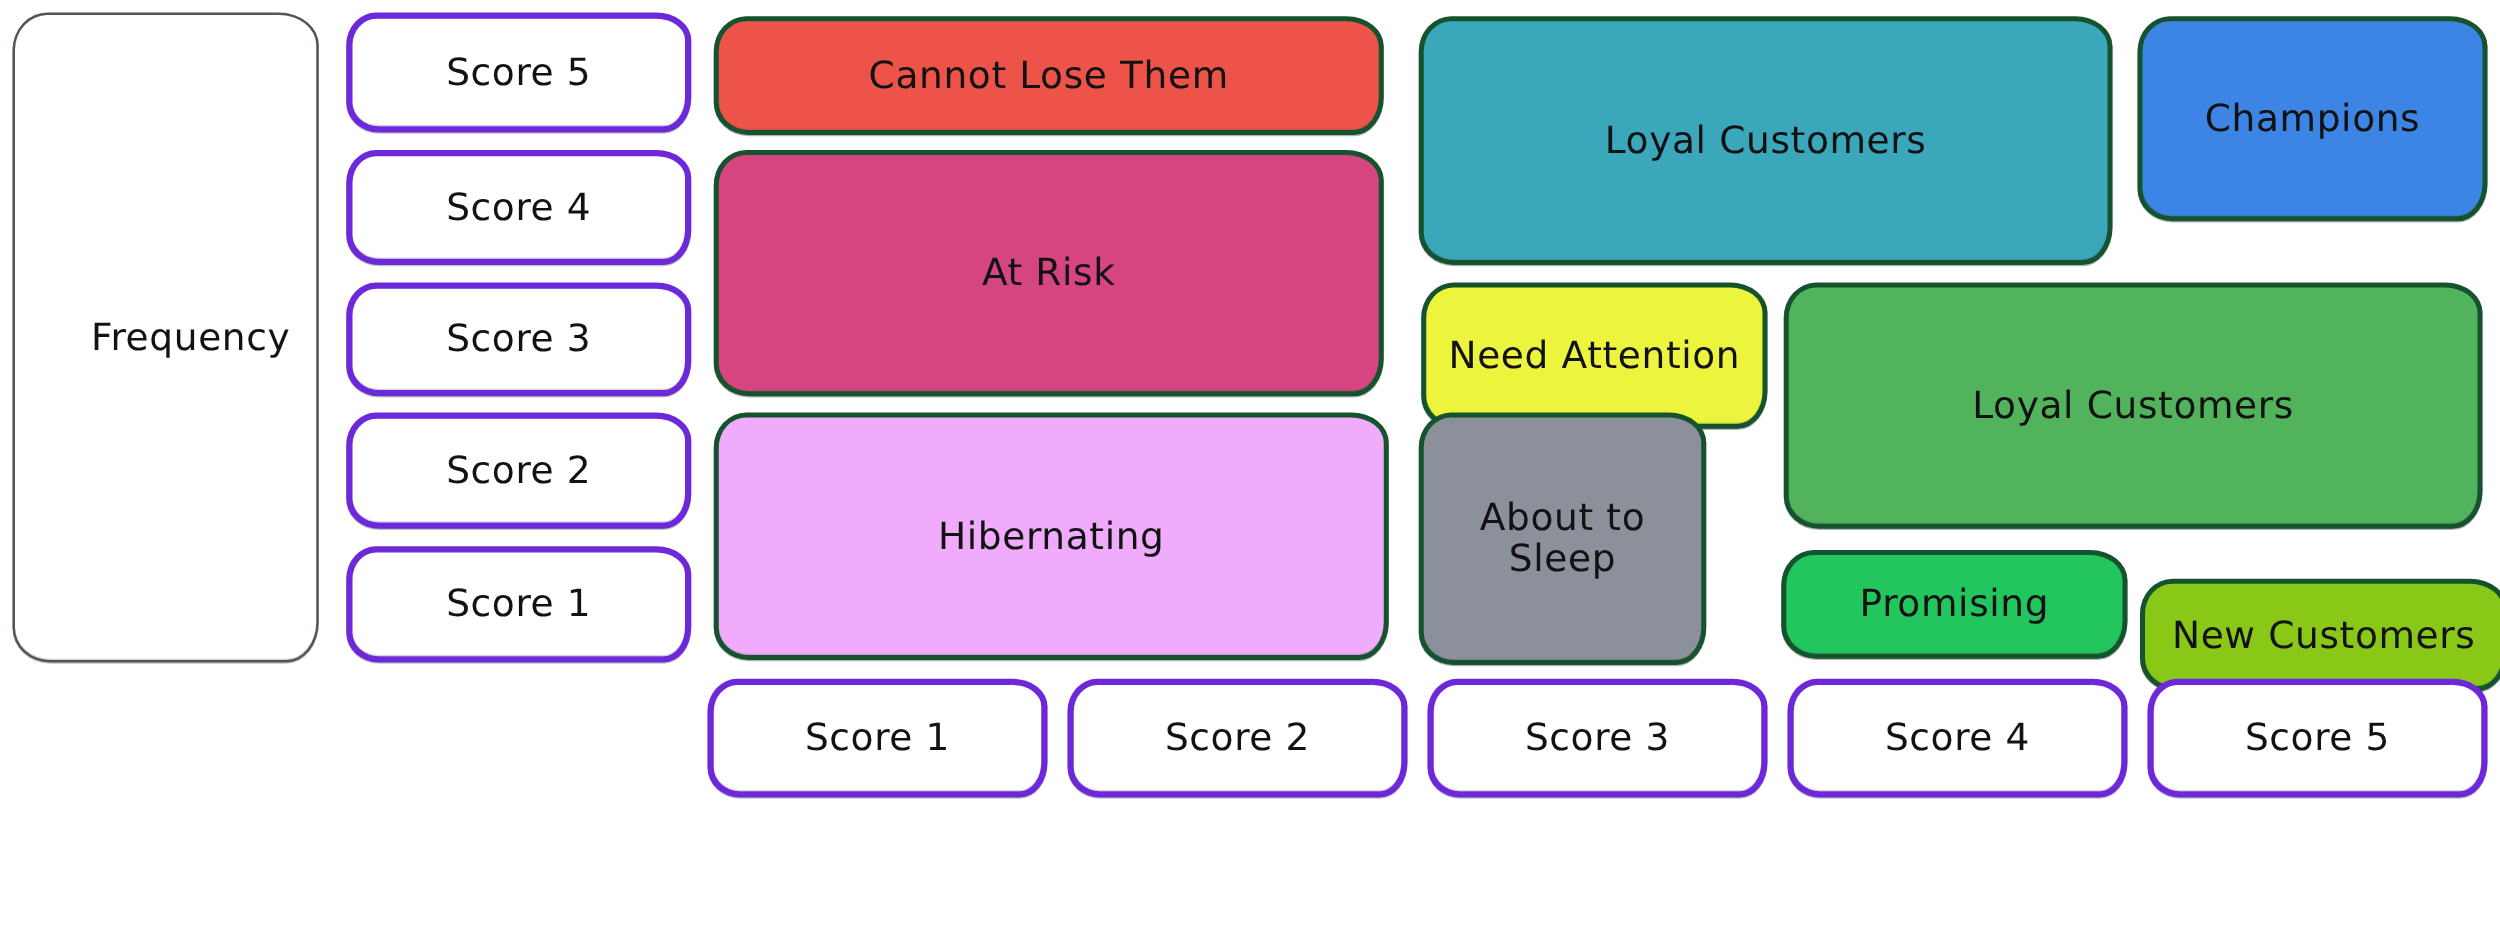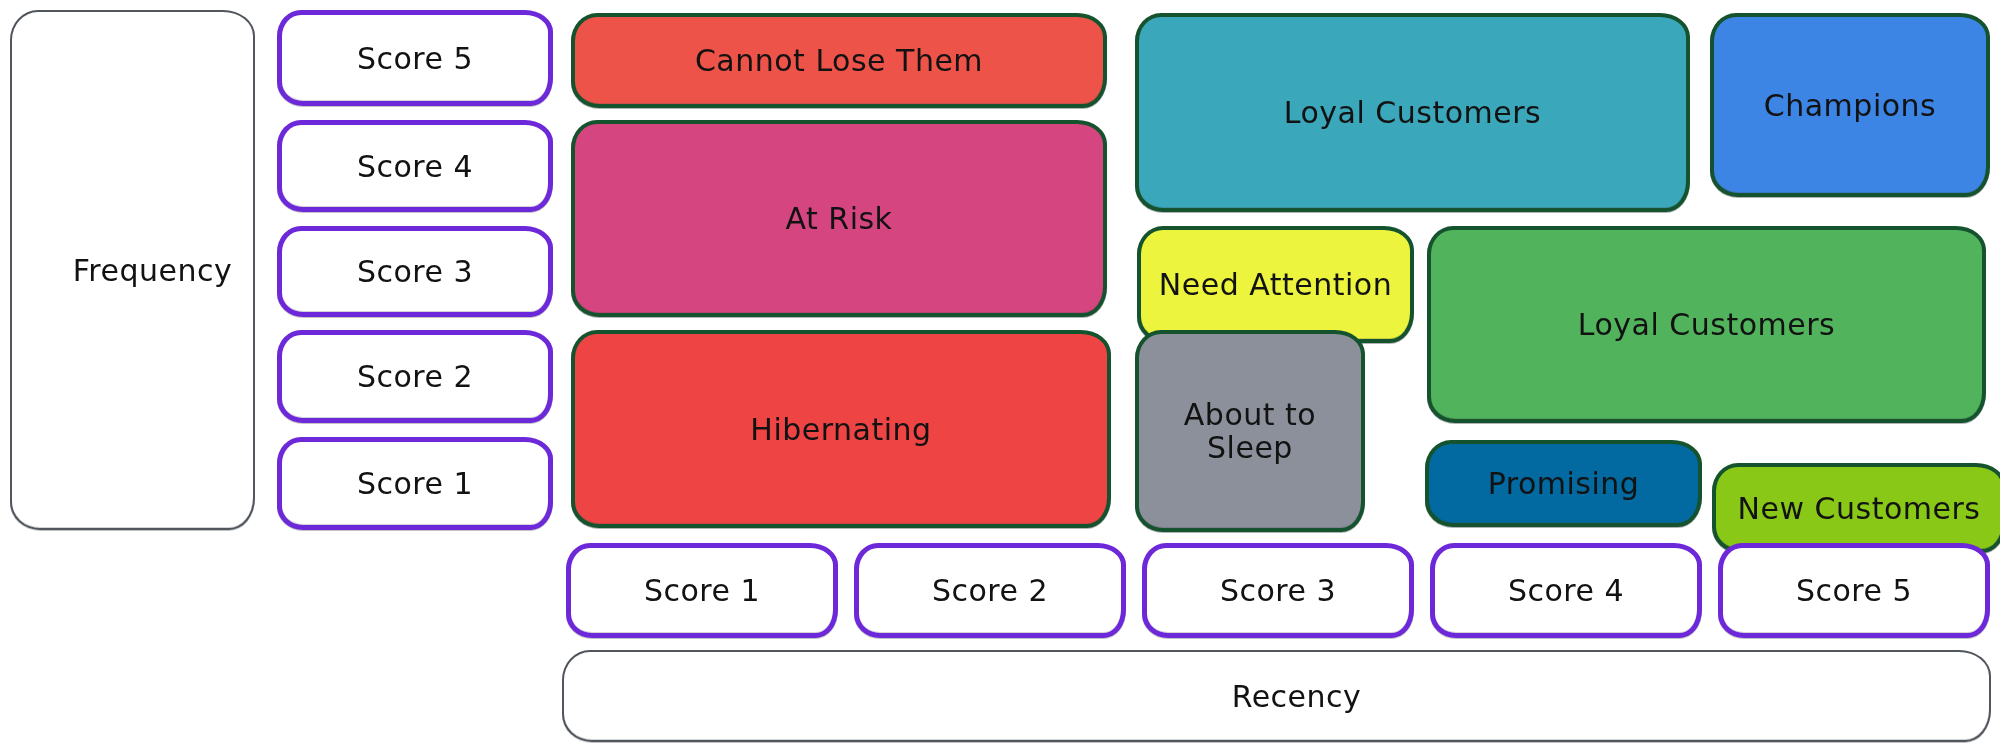--- a/index.html
+++ b/index.html
@@ -60,33 +60,32 @@
       <div class="box white-box label" style="left: 277px; top: 10px; width: 276px; height: 96px;">Score 5</div>
       <div class="box white-box label" style="left: 277px; top: 120px; width: 276px; height: 92px;">Score 4</div>
       <div class="box white-box label" style="left: 277px; top: 226px; width: 276px; height: 91px;">Score 3</div>
       <div class="box white-box label" style="left: 277px; top: 330px; width: 276px; height: 93px;">Score 2</div>
       <div class="box white-box label" style="left: 277px; top: 437px; width: 276px; height: 93px;">Score 1</div>
     </div>
 
   <div id="segments-layer">
       <div class="box seg-box label" style="background: rgb(238, 83, 73); left: 571px; top: 13px; width: 536px; height: 95px;">Cannot Lose Them</div>
       <div class="box seg-box label" style="background: rgb(213, 70, 128); left: 571px; top: 120px; width: 536px; height: 197px;">At Risk</div>
-      <div class="box seg-box label" style="background: #ef4444; left: 571px; top: 330px; width: 540px; height: 198px;">Hibernating</div>
+      <div class="box seg-box label" style="background: #f0abfc; left: 571px; top: 330px; width: 540px; height: 198px;">Hibernating</div>
       <div class="box seg-box label" style="background: rgb(59, 167, 187); left: 1135px; top: 13px; width: 555px; height: 199px;">Loyal Customers</div>
-      <div class="box seg-box label" style="background: rgb(61, 133, 229); left: 1710px; top: 13px; width: 280px; height: 184px;">Champions</div>
+      <div class="box seg-box label" style="background: rgb(61, 133, 229); left: 1710px; top: 13px; width: 280px; height: 164px;">Champions</div>
       <div class="box seg-box label" style="background: rgb(236, 244, 61); left: 1137px; top: 226px; width: 277px; height: 117px;">Need Attention</div>
       <div class="box seg-box label" style="background: rgb(82, 179, 93); left: 1427px; top: 226px; width: 559px; height: 197px;">Loyal Customers</div>
       <div class="box seg-box label" style="background: rgb(139, 144, 154); left: 1135px; top: 330px; width: 230px; height: 202px;">About to Sleep</div>
-      <div class="box seg-box label" style="background: #0369a1; left: 1425px; top: 440px; width: 277px; height: 87px;">Promising</div>
+      <div class="box seg-box label" style="background: #22c55e; left: 1425px; top: 440px; width: 277px; height: 87px;">Promising</div>
       <div class="box seg-box label" style="background: rgb(138, 200, 24); left: 1712px; top: 439px; width: 294px; height: 90px; margin-top: 24px;">New Customers</div>
     </div>
 
   <div id="recency-score-row">
       <div class="box white-box label" style="left: 566px; top: 543px; width: 272px; height: 95px;">Score 1</div>
       <div class="box white-box label" style="left: 854px; top: 543px; width: 272px; height: 95px;">Score 2</div>
       <div class="box white-box label" style="left: 1142px; top: 543px; width: 272px; height: 95px;">Score 3</div>
       <div class="box white-box label" style="left: 1430px; top: 543px; width: 272px; height: 95px;">Score 4</div>
       <div class="box white-box label" style="left: 1718px; top: 543px; width: 272px; height: 95px;">Score 5</div>
     </div>
 
-  <div class="box axis-box label" id="recency-axis" style="left:562px; top:650px; width:1429px; height:92px;">Recency</div>
 
 </div>
 
 </body></html>

